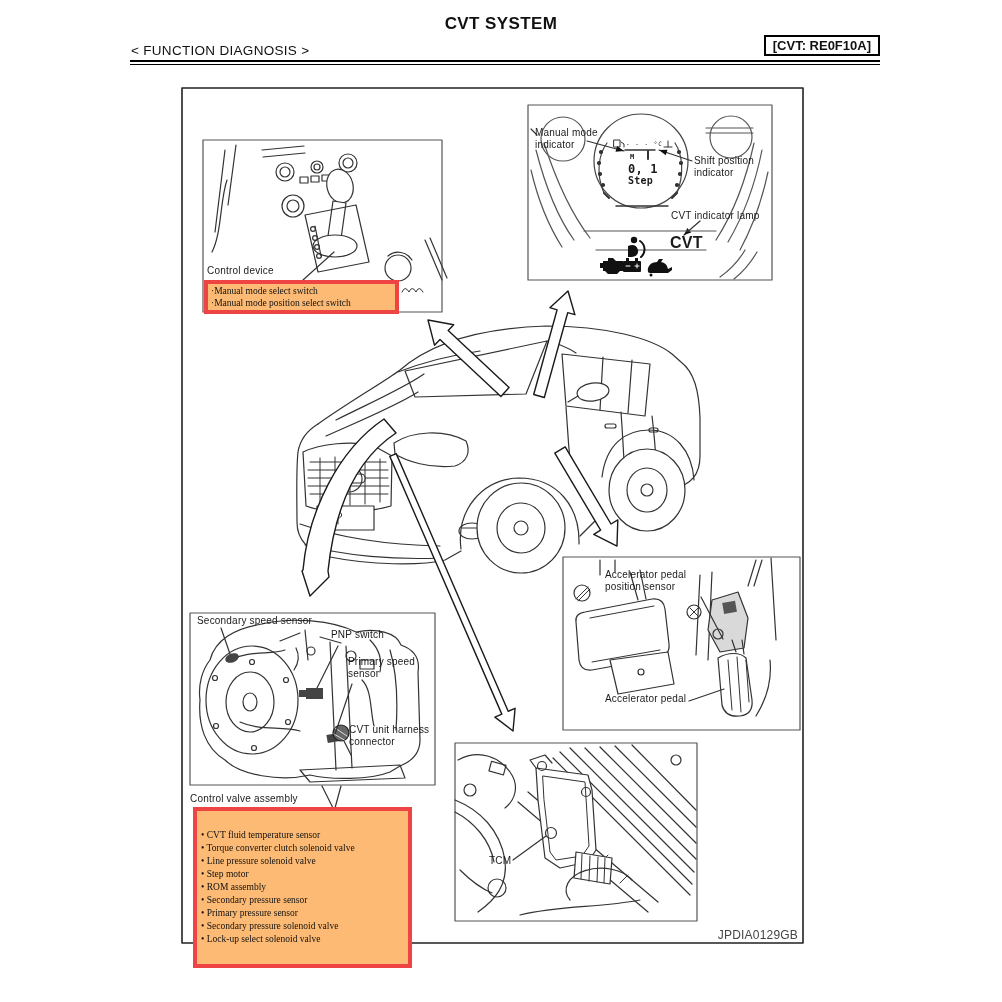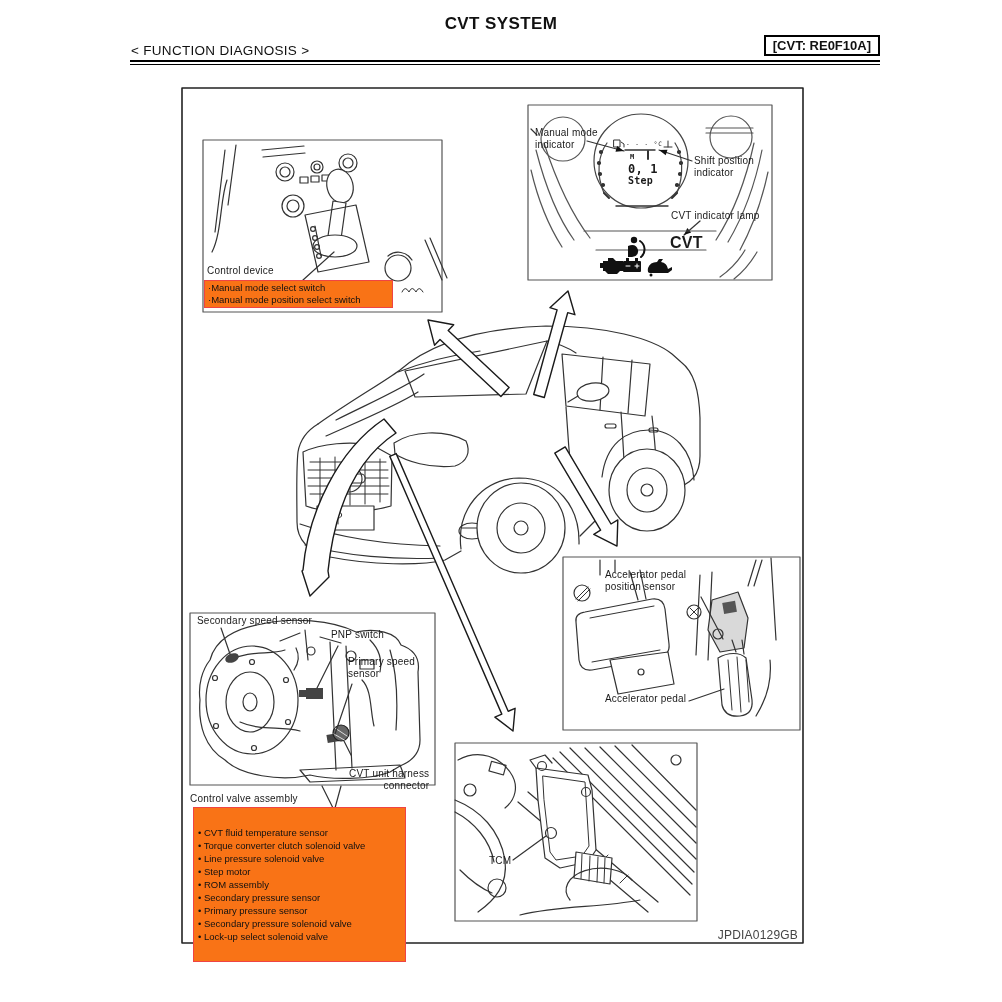--- a/index.html
+++ b/index.html
@@ -5,21 +5,21 @@
   html,body{margin:0;padding:0;background:#fff;}
   .page{position:relative;width:1002px;height:1002px;background:#fff;overflow:hidden;
         font-family:"Liberation Sans",sans-serif;color:#111;}
   svg{position:absolute;left:0;top:0;}
   .lbl{position:absolute;font-size:10px;line-height:12px;letter-spacing:.2px;color:#1a1a1a;white-space:nowrap;}
   .pre{white-space:pre-line;}
   .title{position:absolute;left:0;right:0;top:14px;text-align:center;font-size:17px;font-weight:bold;letter-spacing:.4px;}
   .section{position:absolute;left:131px;top:43px;font-size:13.5px;letter-spacing:.3px;}
   .variant{position:absolute;right:122px;top:35px;border:2px solid #000;padding:1px 7px;font-size:13px;font-weight:bold;}
   .rule{position:absolute;left:130px;right:122px;top:60px;height:2px;border-top:2px solid #000;border-bottom:1px solid #000;}
-  .whitebox{position:absolute;background:#f97316;border:1px solid #ef4444;}
+  .whitebox{position:absolute;background:#fdba74;border:4px solid #ef4444;font-family:Liberation Serif, serif;}
   .cdbox{left:204px;top:280px;width:181px;padding:1px 3px;font-size:9.5px;line-height:12px;}
   .valvebox{left:193px;top:807px;width:203px;padding:18px 4px;font-size:9.5px;line-height:13px;}
   .mono{font-family:"DejaVu Sans Mono",monospace;}
   .figcode{position:absolute;left:695px;top:928px;width:103px;text-align:right;font-size:12px;color:#444;letter-spacing:.2px;}
 </style>
 </head>
 <body>
 
 <div class="page">
 
@@ -276,21 +276,21 @@
   <div class="lbl mono" style="left:628px;top:175px;font-size:10px;font-weight:bold;">Step</div>
 
   <div class="lbl pre" style="left:605px;top:569px;">Accelerator pedal
 position sensor</div>
   <div class="lbl" style="left:605px;top:693px;">Accelerator pedal</div>
 
   <div class="lbl" style="left:197px;top:615px;">Secondary speed sensor</div>
   <div class="lbl" style="left:331px;top:629px;">PNP switch</div>
   <div class="lbl pre" style="left:348px;top:656px;">Primary speed
 sensor</div>
-  <div class="lbl pre" style="left:349px;top:768px;text-align:right;">CVT unit harness
+  <div class="lbl pre" style="left:349px;top:724px;">CVT unit harness
 connector</div>
 
   <div class="lbl" style="left:190px;top:793px;">Control valve assembly</div>
   <div class="whitebox valvebox">
     <div>• CVT fluid temperature sensor</div>
     <div>• Torque converter clutch solenoid valve</div>
     <div>• Line pressure solenoid valve</div>
     <div>• Step motor</div>
     <div>• ROM assembly</div>
     <div>• Secondary pressure sensor</div>

